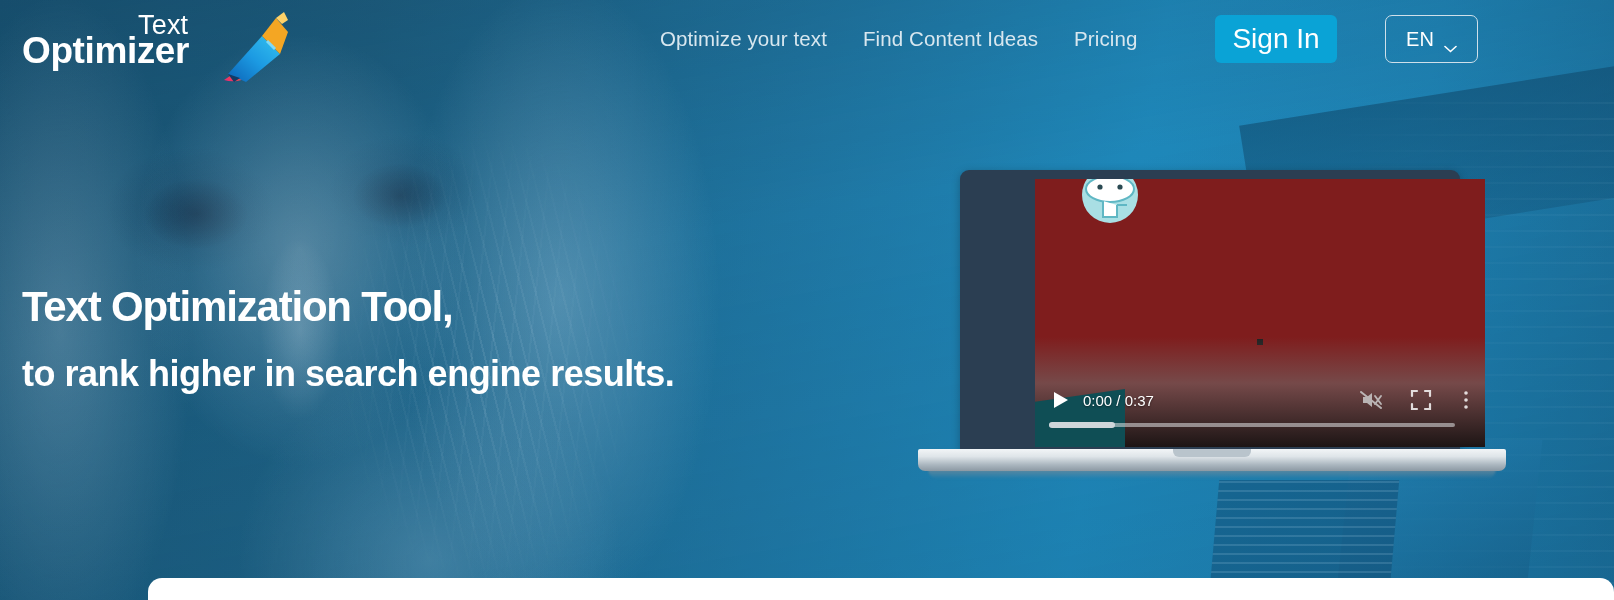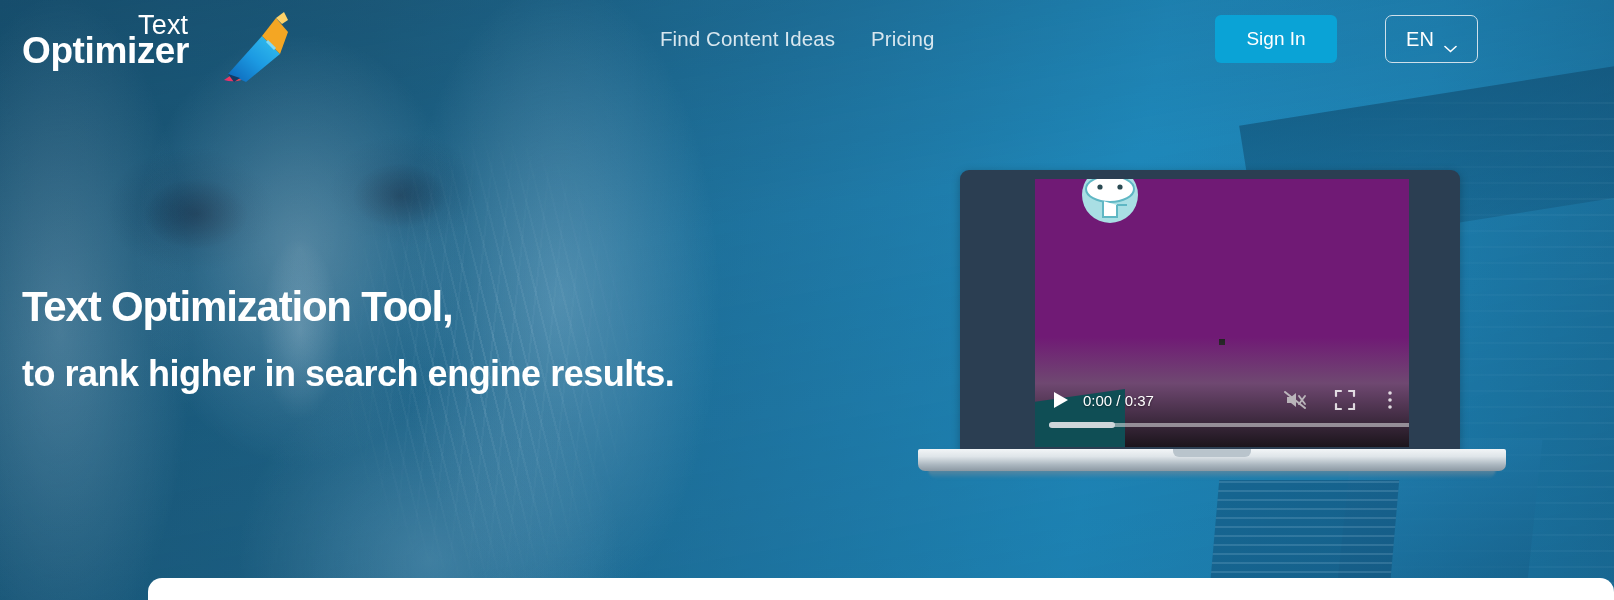--- a/index.html
+++ b/index.html
@@ -96,21 +96,21 @@
   .nav-link {
     color:#d8e7ef; font-size:20.5px; font-weight:400; text-decoration:none;
     padding:0 18px; letter-spacing:.1px; white-space:nowrap; cursor:pointer;
   }
   .nav-link:first-child { padding-left:0; }
 
   .signin {
     position:absolute; left:1215px; top:15px;
     width:122px; height:48px; border-radius:6px;
     background:#0aa3d6; border:none; cursor:pointer;
-    color:#ffffff; font-size:19px; font-family:inherit;
+    color:#ffffff; font-size:28px; font-family:inherit;
     display:flex; align-items:center; justify-content:center;
   }
   .lang {
     position:absolute; left:1349px; top:15px;
     width:93px; height:48px; border-radius:7px;
     border:1.4px solid #cfe0ea; background:transparent; cursor:pointer;
     display:flex; align-items:center; justify-content:center; gap:10px;
     color:#ffffff; font-size:20px; font-family:inherit;margin-left:36px;
   }
   .chev { width:13px; height:8px; display:block; }
@@ -143,22 +143,22 @@
     content:""; position:absolute; left:50%; top:0; transform:translateX(-50%);
     width:78px; height:8px; background:#b9c4cc; border-radius:0 0 6px 6px;
   }
   .laptop-foot {
     position:absolute; left:10px; top:299px; width:568px; height:10px;
     background:linear-gradient(180deg, rgba(120,140,155,.75), rgba(80,100,118,0));
     border-radius:0 0 10px 10px; filter:blur(1px);
   }
 
   .screen {
-    position:absolute; left:75px; top:9px; width:374px; height:268px;
-    background:#701a75; overflow:hidden;
+    position:absolute; left:75px; top:9px; width:450px; height:268px;
+    background:#7f1d1d; overflow:hidden;
   }
   .mascot { position:absolute; left:38px; top:-14px; width:74px; height:60px; }
   .shade {
     position:absolute; left:0; bottom:0; width:100%; height:110px;
     background:linear-gradient(180deg, rgba(255,255,255,0) 0%, rgba(110,110,110,.55) 42%, rgba(20,20,20,.92) 100%);
   }
   .tealwedge {
     position:absolute; left:0; bottom:0; width:90px; height:58px;
     background:#0f4e55;
     clip-path:polygon(0 22%, 100% 0, 100% 100%, 0 100%);
@@ -239,20 +239,21 @@
           <path d="M18 68 L52 30 L70 48 L36 76 Z" fill="url(#pb)"></path>
           <path d="M52 30 L66 12 L78 26 L70 48 Z" fill="#f4a623"></path>
           <path d="M66 12 L74 6 L78 14 L72 18 Z" fill="#ffd268"></path>
           <path d="M18 68 L30 72 L24 76 Z" fill="#123a66"></path>
           <path d="M57 35 L65 43" stroke="#7fd9f7" stroke-width="3" fill="none"></path>
         </svg>
       </span>
     </a>
 
     <nav class="nav">
+      <a class="nav-link" href="#">Optimize your text</a>
       <a class="nav-link" href="#">Find Content Ideas</a>
       <a class="nav-link" href="#">Pricing</a>
     </nav>
 
     <button class="signin">Sign In</button>
 
     <button class="lang">
       <span>EN</span>
       <span class="chev">
         <svg viewBox="0 0 13 8" width="13" height="8">

